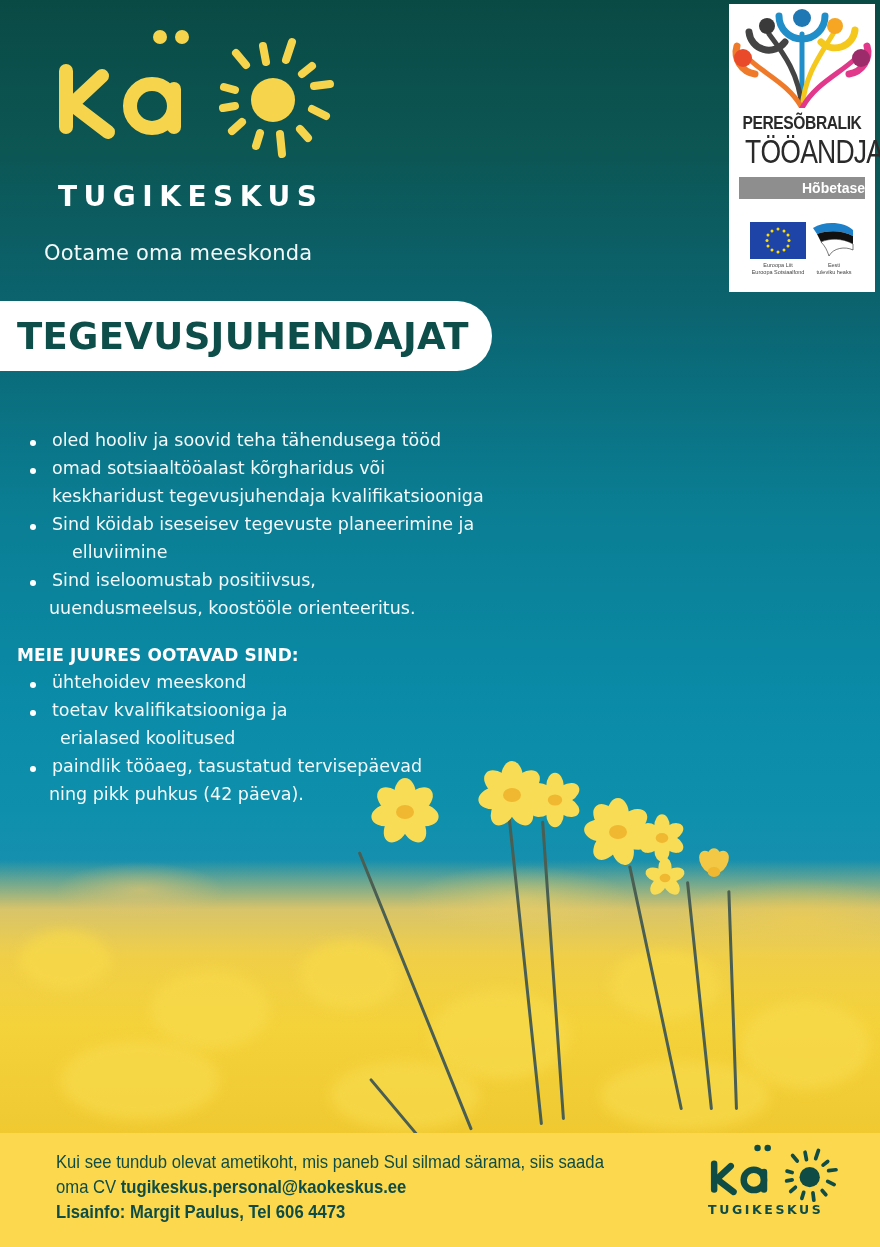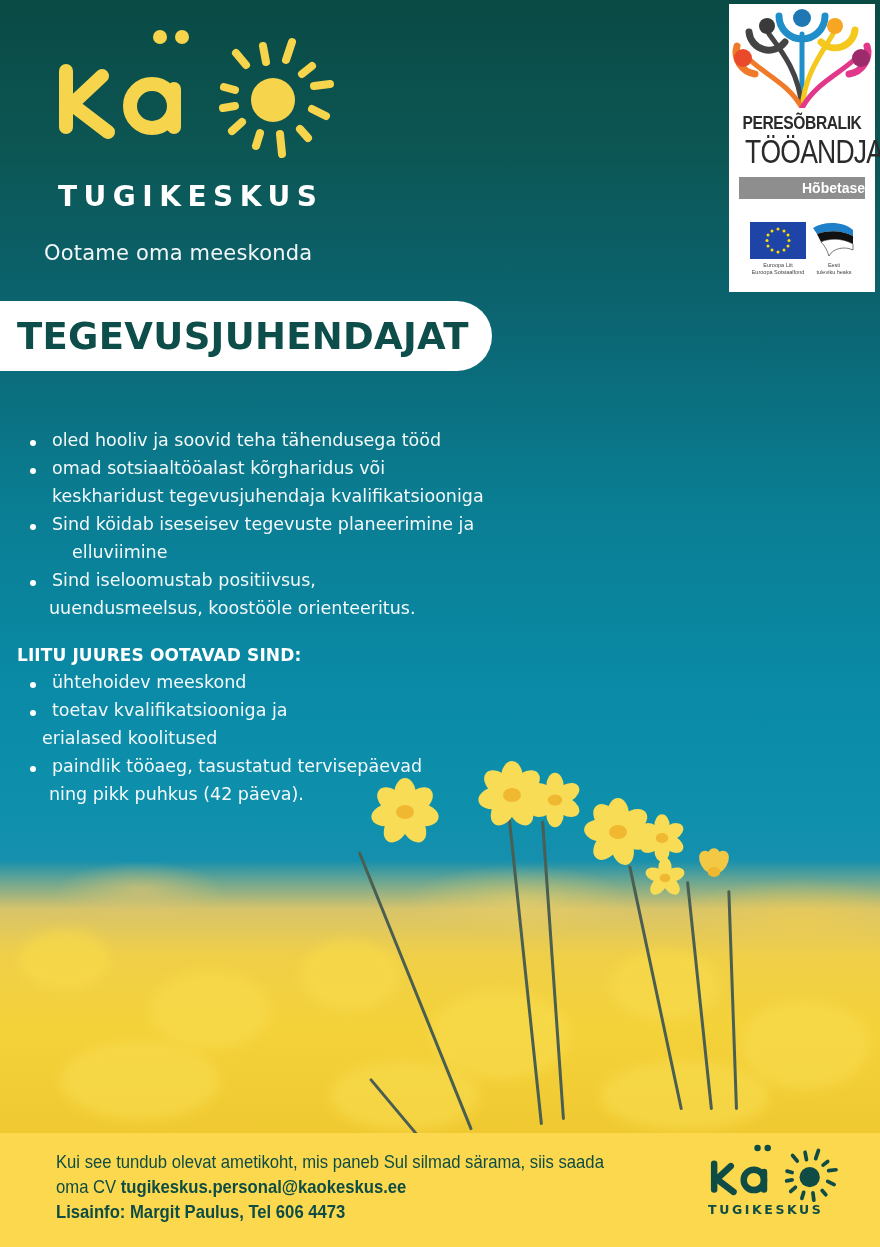--- a/index.html
+++ b/index.html
@@ -267,28 +267,28 @@
 
     <div class="dot" style="top:524px;"></div>
     <div class="line" style="left:52px;top:514px;">Sind köidab iseseisev tegevuste planeerimine ja</div>
     <div class="line" style="left:49px;top:542px;margin-left:23px;">elluviimine</div>
 
     <div class="dot" style="top:580px;"></div>
     <div class="line" style="left:52px;top:570px;">Sind iseloomustab positiivsus,</div>
     <div class="line" style="left:49px;top:598px;text-align:right;">uuendusmeelsus, koostööle orienteeritus.</div>
   </div>
 
-  <div class="section-title" style="top:645px;">LIITU JUURES OOTAVAD SIND:</div>
+  <div class="section-title" style="top:645px;">MEIE JUURES OOTAVAD SIND:</div>
   <div class="bullets">
     <div class="dot" style="top:682px;"></div>
     <div class="line" style="left:52px;top:672px;">ühtehoidev meeskond</div>
 
     <div class="dot" style="top:710px;"></div>
     <div class="line" style="left:52px;top:700px;">toetav kvalifikatsiooniga ja</div>
-    <div class="line" style="left:42px;top:728px;">erialased koolitused</div>
+    <div class="line" style="left:60px;top:728px;">erialased koolitused</div>
 
     <div class="dot" style="top:766px;"></div>
     <div class="line" style="left:52px;top:756px;">paindlik tööaeg, tasustatud tervisepäevad</div>
     <div class="line" style="left:49px;top:784px;">ning pikk puhkus (42 päeva).</div>
   </div>
 
   <div class="footer">
     <div class="f-line" style="top:18px;">Kui see tundub olevat ametikoht, mis paneb Sul silmad särama, siis saada</div>
     <div class="f-line" style="top:43px;">
       <span>oma CV </span><span class="f-bold">tugikeskus.personal@kaokeskus.ee</span>

